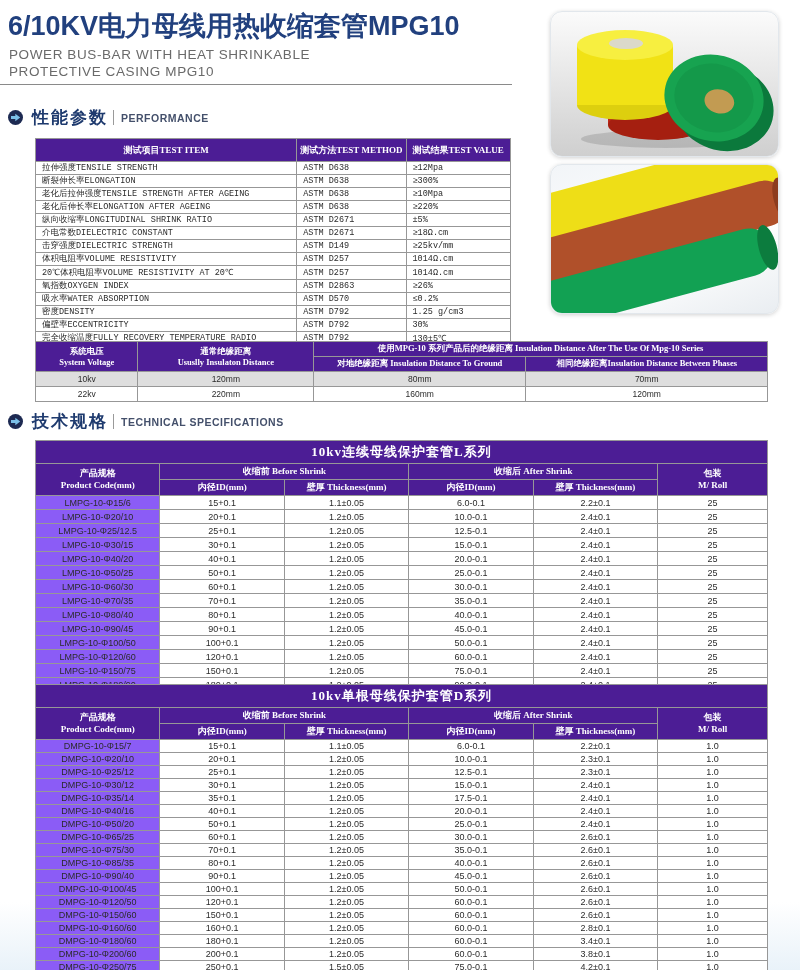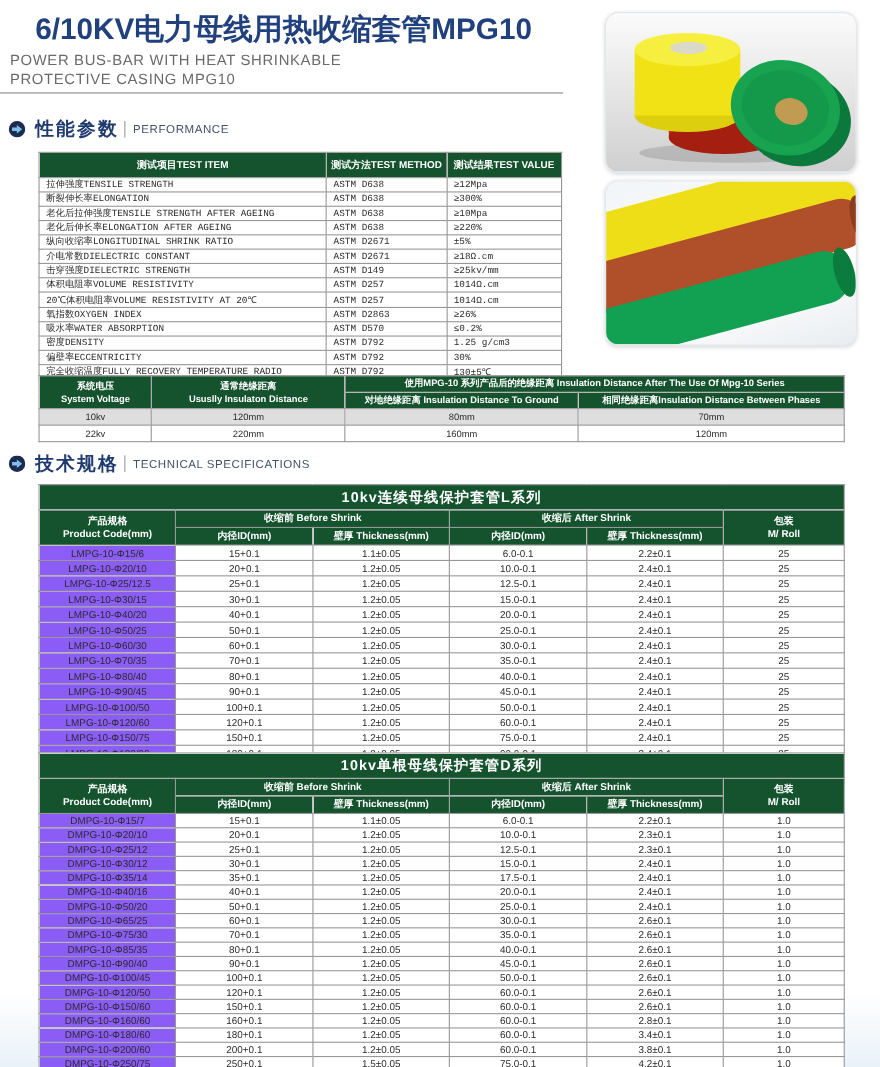--- a/index.html
+++ b/index.html
@@ -2,37 +2,37 @@
 <html><head>
 <meta charset="utf-8">
 <style>
   html,body{margin:0;padding:0;}
   body{font-family:"Liberation Sans","DejaVu Sans",sans-serif;background:#fff;}
   .page{position:relative;width:800px;height:970px;overflow:hidden;
         background:linear-gradient(180deg,#ffffff 0%,#ffffff 93%,#e9f2f9 100%);}
 
   
   .doc-title{position:absolute;left:8px;top:8px;font-size:27px;font-weight:bold;
-             color:#21407e;letter-spacing:0px;white-space:nowrap;margin-left:24px;}
+             color:#21407e;letter-spacing:0px;white-space:nowrap;}
   .doc-sub{position:absolute;left:9px;top:47px;font-size:13.5px;color:#6a6a6a;
            line-height:15px;letter-spacing:0.6px;}
   .head-rule{position:absolute;left:0;top:84px;width:512px;height:1px;background:#8a8a8a;}
 
   
   .section{position:absolute;display:flex;align-items:center;}
   .sec-icon{width:15px;height:15px;margin-right:9px;flex:0 0 auto;}
   .sec-zh{font-size:17px;font-weight:bold;color:#1e3a6e;letter-spacing:2px;}
   .sec-div{width:1px;height:15px;background:#9a9a9a;margin:0 7px 0 5px;}
-  .sec-en{font-size:10.5px;font-weight:normal;color:#44506b;letter-spacing:0.5px;}
+  .sec-en{font-size:10.5px;font-weight:bold;color:#44506b;letter-spacing:0.5px;}
 
   
   table{border-collapse:collapse;table-layout:fixed;position:absolute;background:#fff;}
   th,td{border:1px solid #979797;overflow:hidden;white-space:nowrap;
         font-weight:normal;color:#2b2b2b;}
-  .nav-bg{background:#14532d;color:#ffffff;font-weight:bold;}
+  .nav-bg{background:#4c1d95;color:#ffffff;font-weight:bold;font-family:Liberation Serif, serif;}
   .blk{display:block;line-height:1.25;}
 
   
   .perf{left:35px;top:138px;width:476px;font-size:8.5px;}
   .perf thead th{height:20px;font-size:9px;text-align:center;}
   .perf tbody td{height:10px;text-align:left;padding:0 0 0 6px;font-family:Liberation Mono, monospace;}
   .perf tbody td:first-child{padding-left:6px;}
 
   
   .ins{left:35px;top:341px;width:733px;font-size:8.5px;}

